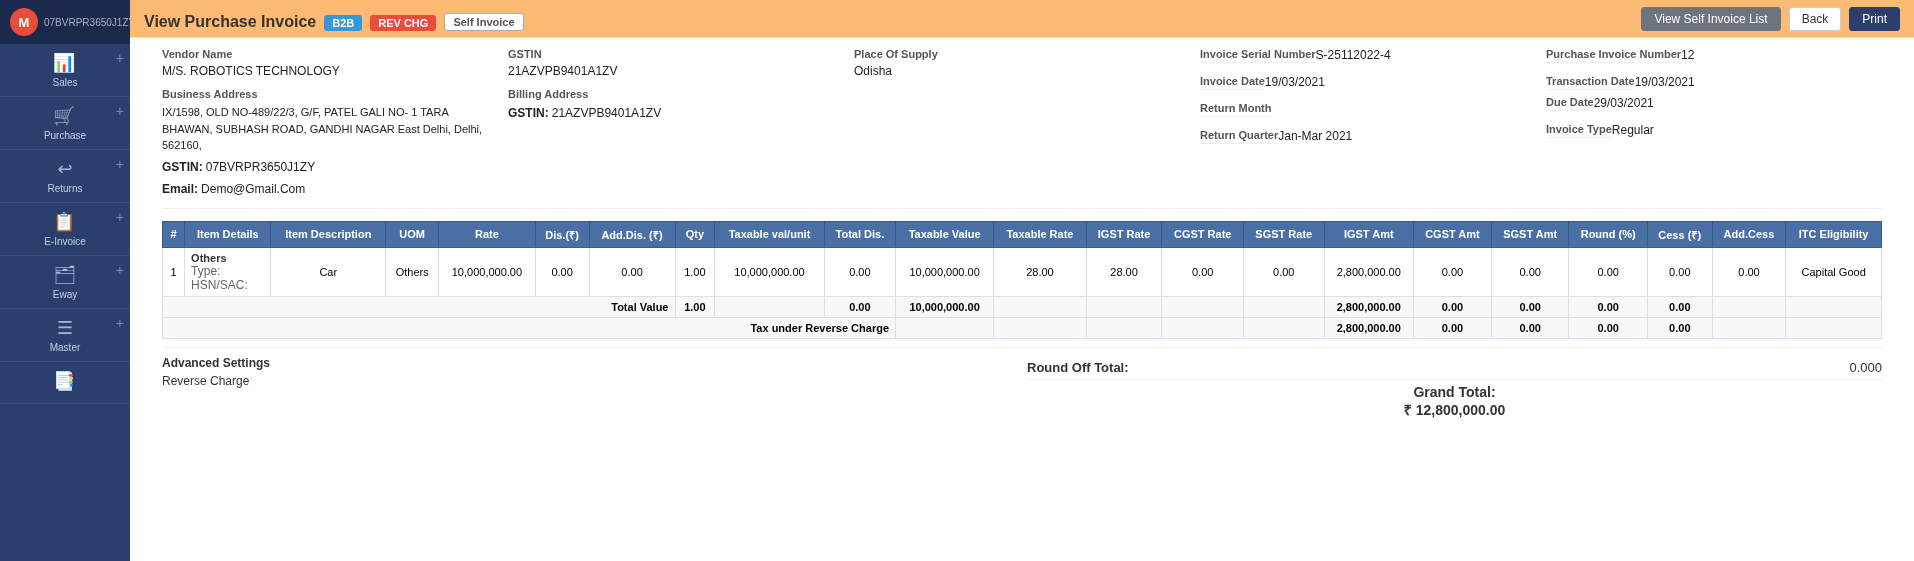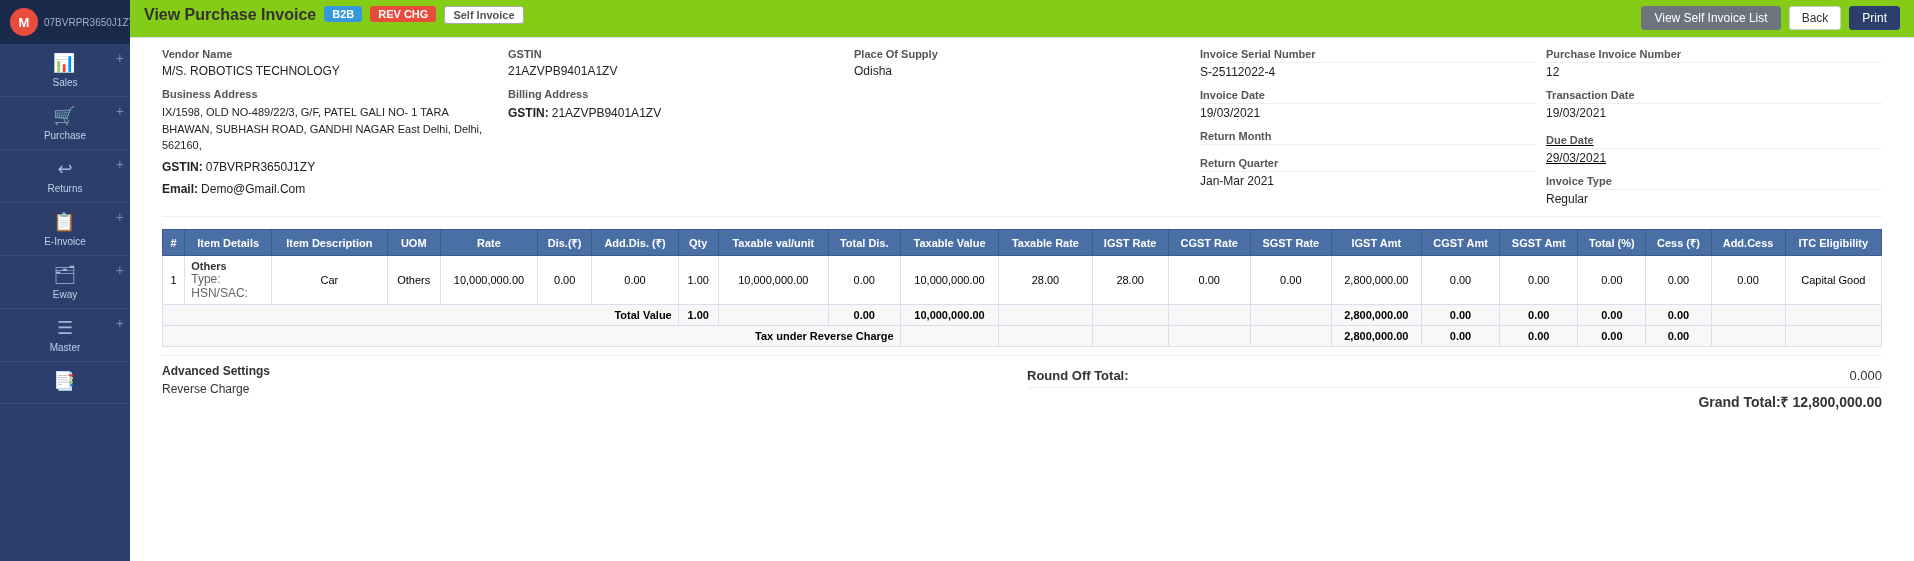--- a/index.html
+++ b/index.html
@@ -56,25 +56,25 @@
     
     .main {
       flex: 1;
       display: flex;
       flex-direction: column;
       overflow: hidden;
     }
 
     
     .topbar {
-      background: #84cc16;
+      background: #fdba74;
       border-bottom: 1px solid #dde;
       padding: 6px 14px;
       display: flex;
-      align-items: flex-start;
+      align-items: flex-end;
       gap: 8px;
       min-height: 38px;
       flex-shrink: 0;
     }
     .topbar-title { font-size: 16px; font-weight: bold; color: #333; }
     .badge {
       padding: 2px 8px;
       border-radius: 3px;
       font-size: 11px;
       font-weight: bold;
@@ -111,21 +111,21 @@
       margin-bottom: 12px;
       border-bottom: 1px solid #eee;
       padding-bottom: 10px;
     }
     .info-col { display: flex; flex-direction: column; gap: 4px; }
     .info-label { color: #555; font-size: 11px; font-weight: bold; }
     .info-value { color: #222; font-size: 12px; }
     .info-sub-label { color: #555; font-size: 11px; font-weight: bold; margin-top: 6px; }
     .info-address { font-size: 11px; color: #222; line-height: 1.5; }
     .info-bold { font-weight: bold; color: #222; }
-    .right-info-row { display: flex; flex-direction: column; }
+    .right-info-row { display: flex; flex-direction: row; }
     .right-label { font-size: 11px; color: #555; font-weight: bold; border-bottom: 1px solid #eee; padding-bottom: 2px; margin-bottom: 2px; }
     .right-value { font-size: 12px; color: #222; }
 
     
     .table-wrap {
       overflow-x: auto;
       margin-bottom: 8px;
     }
     table {
       border-collapse: collapse;
@@ -161,21 +161,21 @@
       margin-top: 8px;
       padding-top: 8px;
       border-top: 1px solid #eee;
     }
     .adv-settings { font-size: 12px; color: #333; font-weight: bold; }
     .reverse-charge { font-size: 12px; color: #333; margin-top: 4px; }
     .totals-box { text-align: right; }
     .total-line { display: flex; justify-content: space-between; align-items: center; padding: 4px 0; border-bottom: 1px solid #eee; }
     .total-line-label { font-weight: bold; font-size: 13px; color: #333; }
     .total-line-value { font-size: 13px; color: #333; }
-    .grand-total-line { display: flex; justify-content: flex-end; align-items: center; padding: 4px 0; }
+    .grand-total-line { display: flex; justify-content: flex-start; align-items: center; padding: 4px 0; flex-direction: column; }
     .grand-label { font-weight: bold; font-size: 14px; color: #333; }
     .grand-value { font-size: 14px; font-weight: bold; color: #333; }
   </style>
 </head>
 <body>
 
 <div class="sidebar">
   <div class="sidebar-logo">
     <div class="logo-circle">M</div>
     <div class="logo-text">07BVRPR3650J1ZY</div>
@@ -283,21 +283,21 @@
 
       <div class="info-col">
         <div class="right-info-row">
           <span class="right-label">Purchase Invoice Number</span>
           <span class="right-value">12</span>
         </div>
         <div class="right-info-row" style="margin-top:6px;">
           <span class="right-label">Transaction Date</span>
           <span class="right-value">19/03/2021</span>
         </div>
-        <div class="right-info-row" style="margin-top:10px;text-decoration:underline;">
+        <div class="right-info-row" style="margin-top:0;">
           <span class="right-label">Due Date</span>
           <span class="right-value">29/03/2021</span>
         </div>
         <div class="right-info-row" style="margin-top:6px;">
           <span class="right-label">Invoice Type</span>
           <span class="right-value">Regular</span>
         </div>
       </div>
     </div>
 
@@ -316,21 +316,21 @@
             <th>Taxable val/unit</th>
             <th>Total Dis.</th>
             <th>Taxable Value</th>
             <th>Taxable Rate</th>
             <th>IGST Rate</th>
             <th>CGST Rate</th>
             <th>SGST Rate</th>
             <th>IGST Amt</th>
             <th>CGST Amt</th>
             <th>SGST Amt</th>
-            <th>Total (%)</th>
+            <th>Round (%)</th>
             <th>Cess (₹)</th>
             <th>Add.Cess</th>
             <th>ITC Eligibility</th>
           </tr>
         </thead>
         <tbody>
           <tr>
             <td>1</td>
             <td class="item-details-cell">
               <div class="item-name">Others</div>

